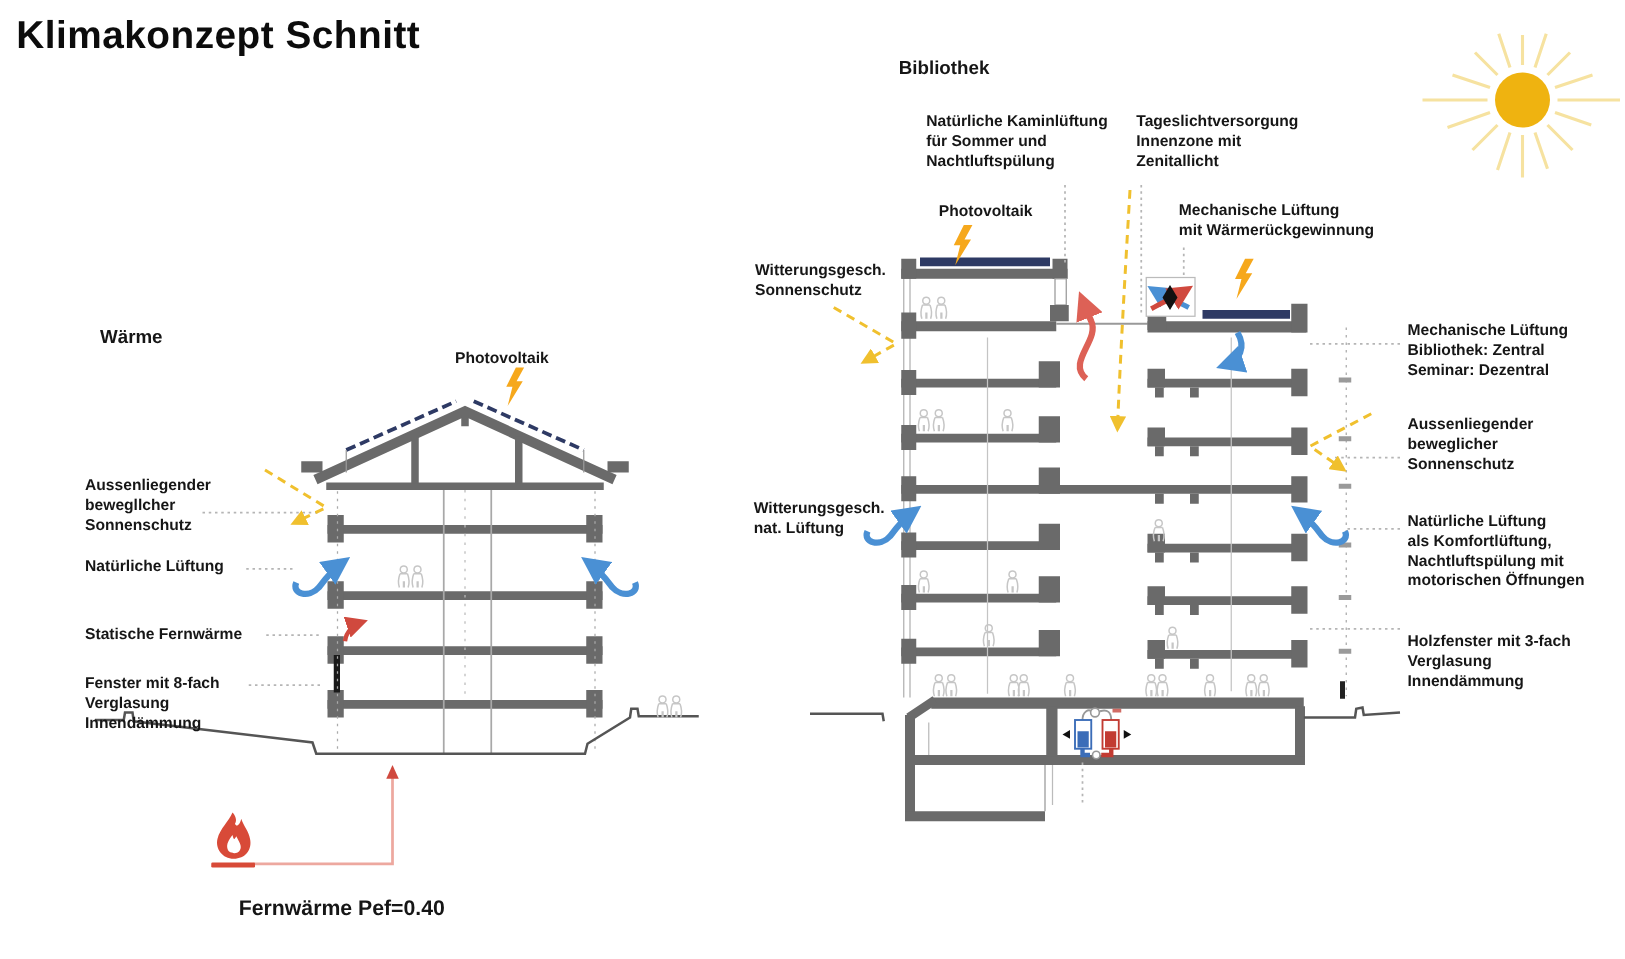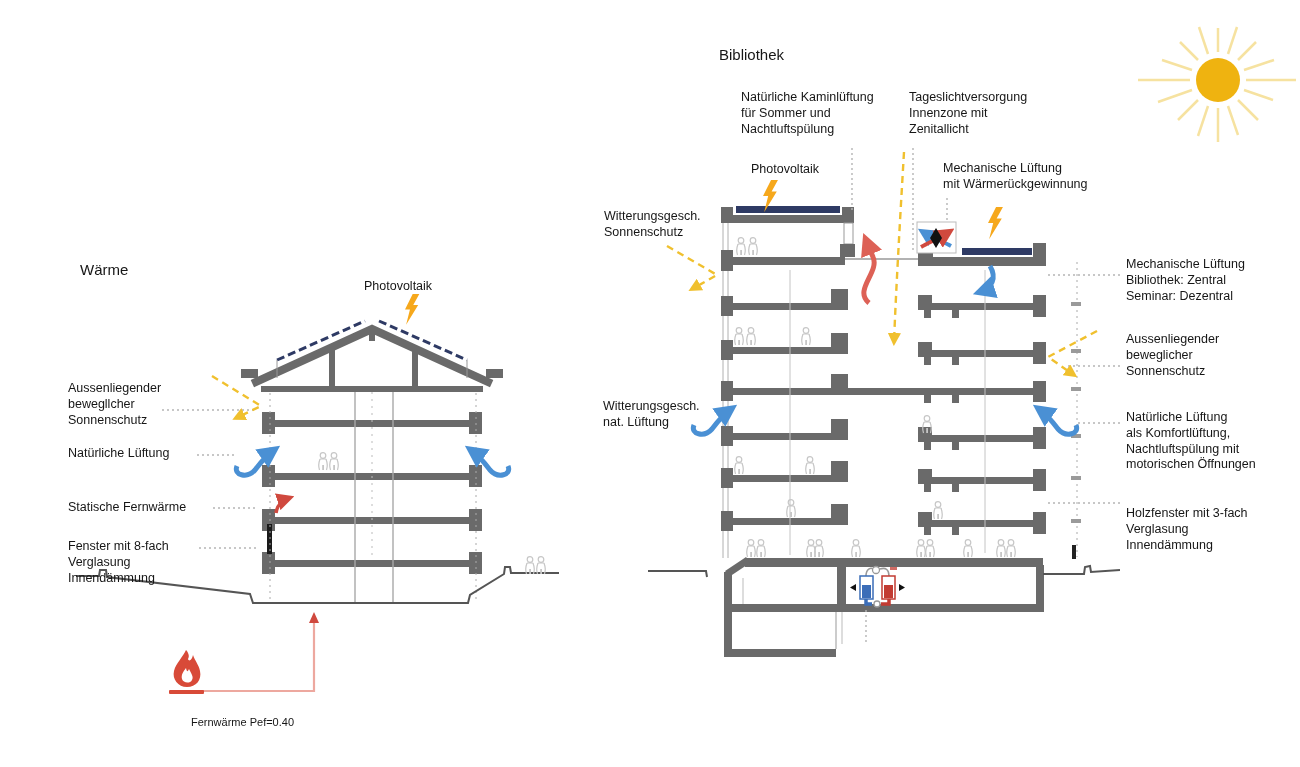--- a/index.html
+++ b/index.html
@@ -1,21 +1,21 @@
 <!DOCTYPE html>
 <html><head>
 <meta charset="utf-8">
 <style>
   html,body{margin:0;padding:0;background:#fff;font-family:"Liberation Sans",sans-serif;}
   .stage{position:relative;width:1300px;height:767px;background:#fff;overflow:hidden;}
   .stage svg{position:absolute;left:0;top:0;}
   .title{position:absolute;left:13px;top:10px;font-size:31px;font-weight:bold;color:#0c0c0c;letter-spacing:.4px;}
-  .lbl{position:absolute;font-size:12.5px;font-weight:normal;color:#161616;line-height:1.26;white-space:pre-line;}
+  .lbl{position:absolute;font-size:12.5px;font-weight:bold;color:#161616;line-height:1.26;white-space:pre-line;}
   .h{font-size:15px;}
-  .fw{font-size:11px;}
+  .fw{font-size:17px;}
 </style>
 </head>
 <body>
 
 <div class="stage">
 
 <svg width="1300" height="767" viewBox="0 0 1300 767">
   <defs>
     <marker id="mB" markerWidth="4.5" markerHeight="4.5" refX="3" refY="2.25" orient="auto">
           <path d="M0,0 L4.5,2.25 L0,4.5 z" fill="#4a90d4"></path>
@@ -301,20 +301,21 @@
   <use href="#bolt" transform="translate(763,180) scale(1.15)"></use>
   <use href="#bolt" transform="translate(988,207) scale(1.15)"></use>
 
   <g>
     <path d="M186,650 C183,657 176,663 174,671 C172,679 178,687 187,687 C196,687 202,680 200,671 C199,665 195,661 193,655 C192,660 189,662 188,659 C190,656 188,652 186,650 Z" fill="#d84a38"></path>
     <path d="M186,668 C183,672 181,675 182,679 C183,683 190,684 192,680 C194,677 191,673 189,669 C188,671 187,673 186,668 Z" fill="#fff"></path>
     <rect x="169" y="690" width="35" height="4" rx="1" fill="#d84a38"></rect>
   </g>
 </svg>
 
+<div class="title">Klimakonzept Schnitt</div>
 
 <div class="lbl h" style="left:80px;top:261px">Wärme</div>
 <div class="lbl" style="left:364px;top:279px">Photovoltaik</div>
 <div class="lbl" style="left:68px;top:381px">Aussenliegender
 bewegllcher
 Sonnenschutz</div>
 <div class="lbl" style="left:68px;top:446px">Natürliche Lüftung</div>
 <div class="lbl" style="left:68px;top:500px">Statische Fernwärme</div>
 <div class="lbl" style="left:68px;top:539px">Fenster mit 8-fach
 Verglasung

